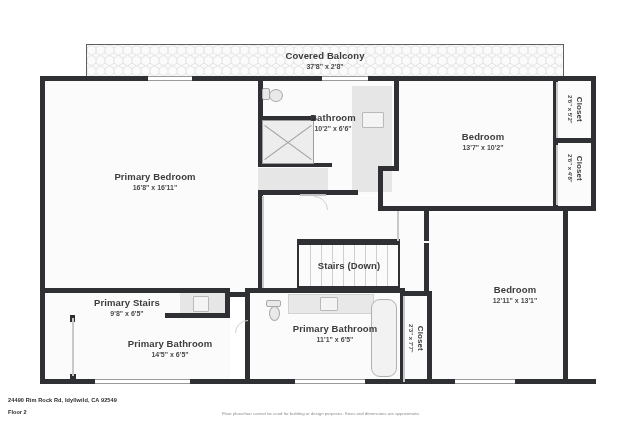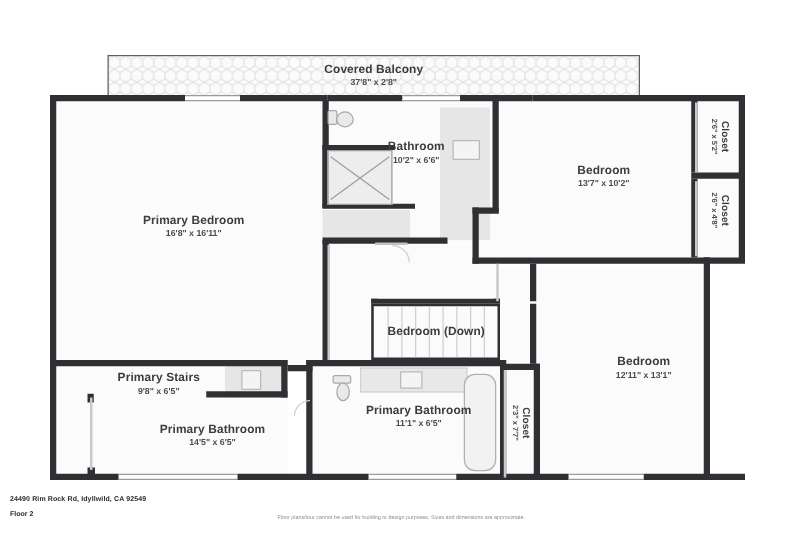--- a/index.html
+++ b/index.html
@@ -93,21 +93,21 @@
 
   .label.rot {
     transform-origin: 50% 50%;
     transform: rotate(90deg);
   }
 
   
   #balcony {
     position: absolute;
     left: 86px; top: 44px;
-    width: 426px; height: 35px;
+    width: 478px; height: 35px;
     background-color: #fbfbfb;
     border: 1.5px solid #5d5f62;
     box-sizing: border-box;
     overflow: hidden;
   }
   #balcony .hexfill {
     position: absolute;
     inset: 0;
     opacity: .55;
   }
@@ -364,21 +364,21 @@
       <span class="rname">Closet</span>
       <span class="rdim">2'6" x 4'8"</span>
     </div>
 
     <div class="label" style="left:450px; top:285px; width:130px;">
       <span class="rname">Bedroom</span>
       <span class="rdim">12'11" x 13'1"</span>
     </div>
 
     <div class="label" style="left:300px; top:261px; width:98px;">
-      <span class="rname">Bedroom (Down)</span>
+      <span class="rname">Stairs (Down)</span>
     </div>
 
     <div class="label" style="left:62px; top:298px; width:130px;">
       <span class="rname">Primary Stairs</span>
       <span class="rdim">9'8" x 6'5"</span>
     </div>
 
     <div class="label" style="left:95px; top:339px; width:150px;">
       <span class="rname">Primary Bathroom</span>
       <span class="rdim">14'5" x 6'5"</span>

